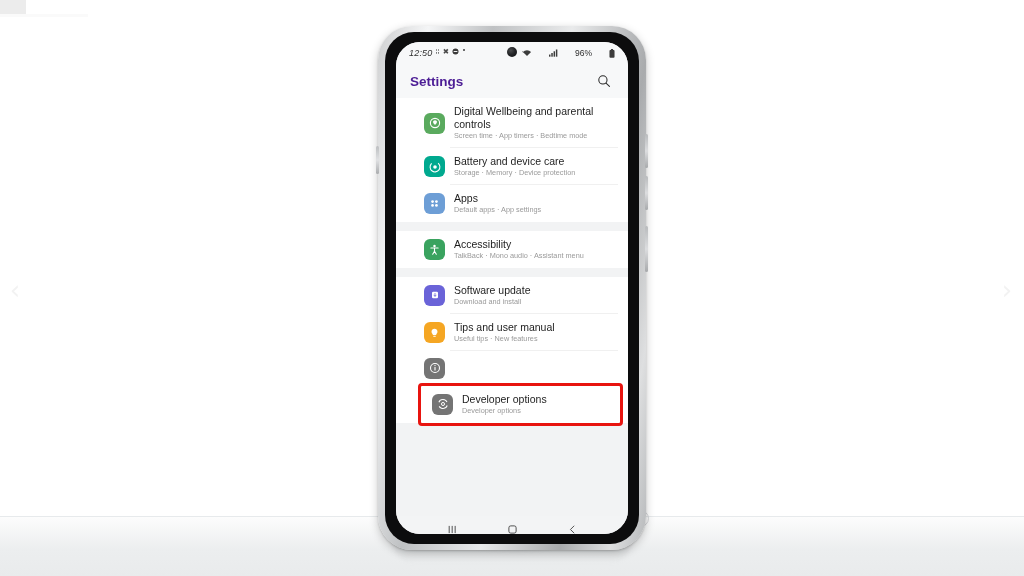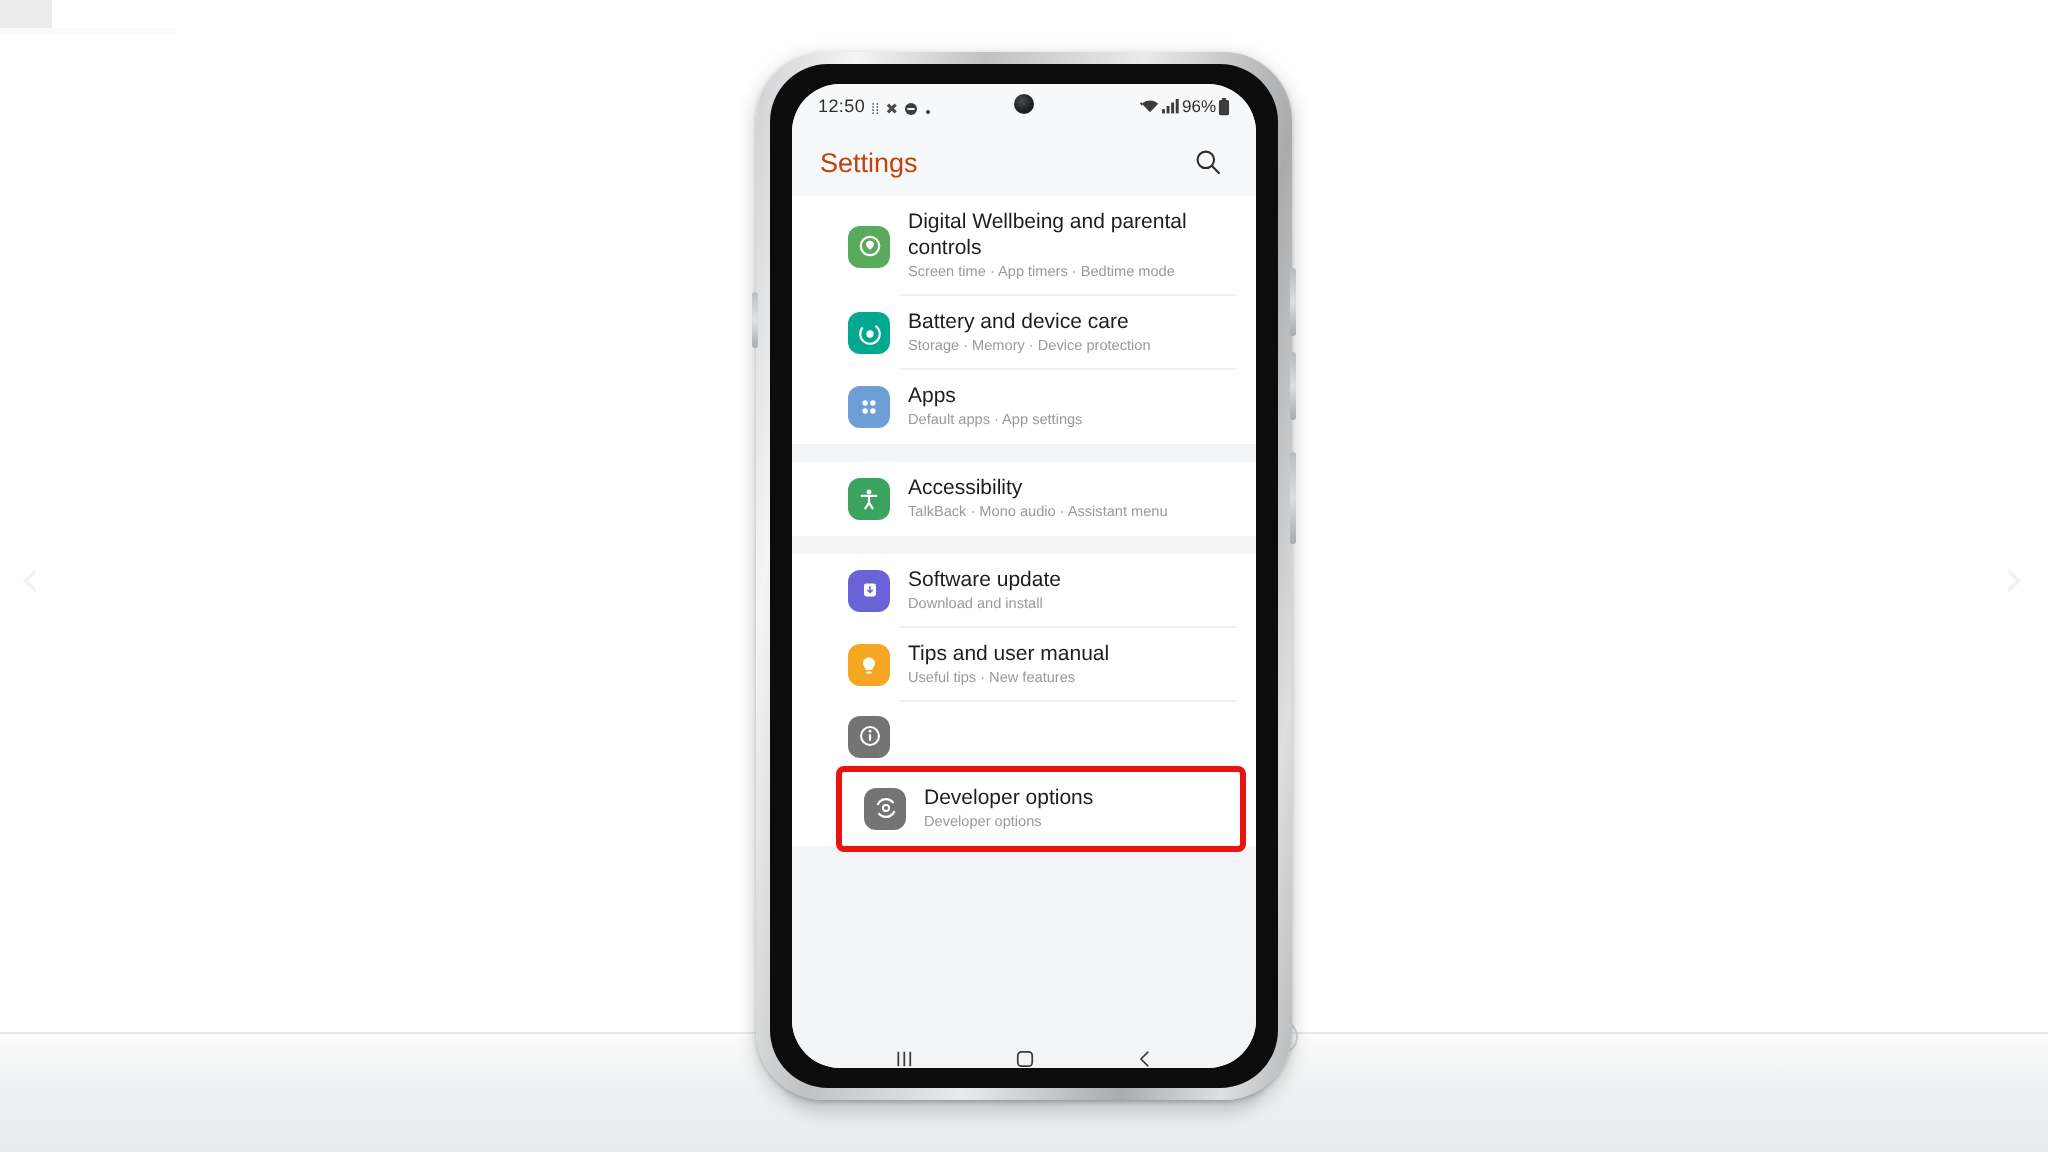--- a/index.html
+++ b/index.html
@@ -64,39 +64,39 @@
   .side-btn-l{position:absolute;left:-2px;width:3px;border-radius:2px;
     background:linear-gradient(180deg,#bcbec0,#e0e1e3,#aaacae);}
   #btn-left{top:120px;height:28px;}
 
   
   #statusbar{
     position:relative;height:22px;background:#f7f8f9;
     display:flex;align-items:center;padding:0 13px;
     font-size:8.5px;color:#3c3c3c;
   }
-  #sb-left{display:flex;align-items:flex-end;gap:3px;}
+  #sb-left{display:flex;align-items:flex-start;gap:3px;font-style:italic;}
   #sb-time{font-size:9px;color:#2e2e2e;letter-spacing:.2px;}
   .sb-mini{font-size:7.5px;color:#4a4a4a;line-height:1;}
-  #sb-right{margin-left:auto;display:flex;align-items:center;gap:1px;text-align:right;}
+  #sb-right{margin-left:auto;display:flex;align-items:center;gap:17px;text-align:right;}
   #sb-batt{font-size:8.5px;color:#2e2e2e;}
   #camera-hole{
     position:absolute;left:50%;top:5px;margin-left:-5px;
     width:10px;height:10px;border-radius:50%;
     background:radial-gradient(circle at 38% 34%,#4a4b4d 0%,#232427 48%,#101012 100%);
     box-shadow:0 0 0 1px rgba(255,255,255,.10);
   }
   svg.ic{display:block;}
 
   
   #app-header{
     height:34px;background:#f7f8f9;display:flex;align-items:center;
     padding:0 14px;
   }
-  #app-title{font-size:13.5px;color:#c2410c;font-weight:400;}
+  #app-title{font-size:13.5px;color:#4c1d95;font-weight:700;}
   #search-btn{margin-left:auto;width:20px;height:20px;display:flex;align-items:center;justify-content:center;}
 
   
   #settings-scroll{
     height:418px;background:#f2f3f4;overflow:hidden;
   }
   .group{background:#ffffff;padding-left:17px;}
   .group-gap{height:9px;background:#f2f3f4;}
   .srow{
     display:flex;align-items:center;padding:7px 14px 7px 11px;

